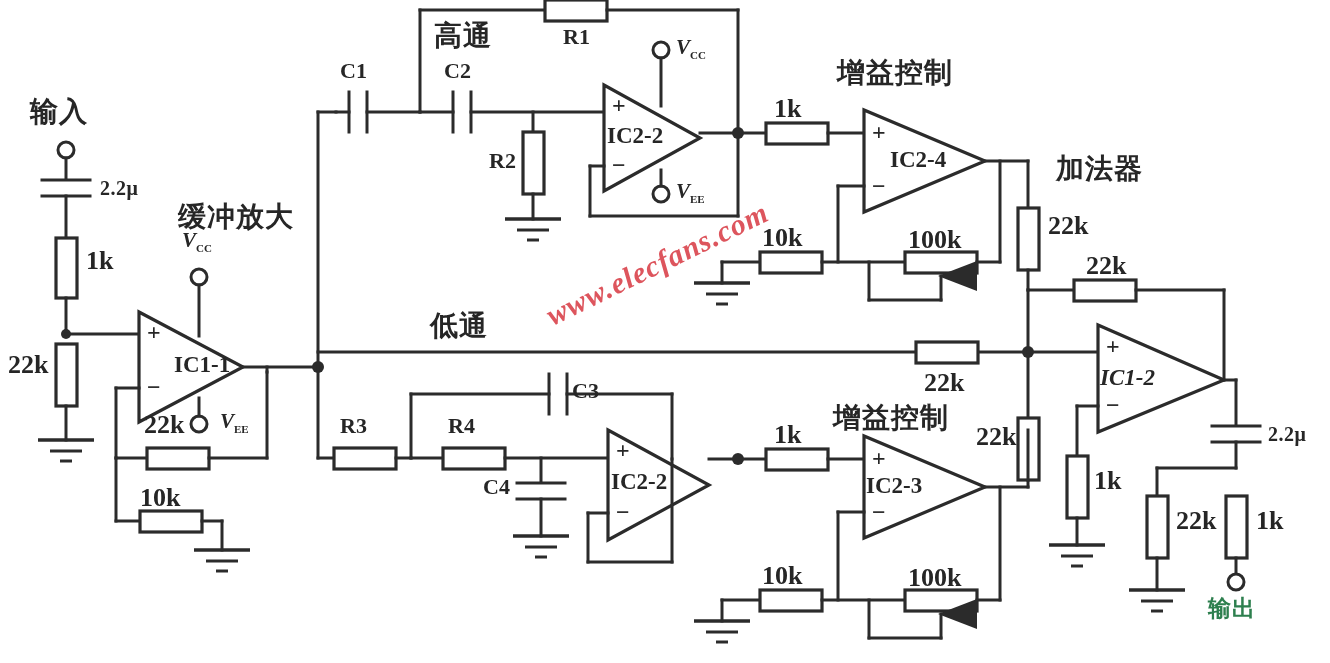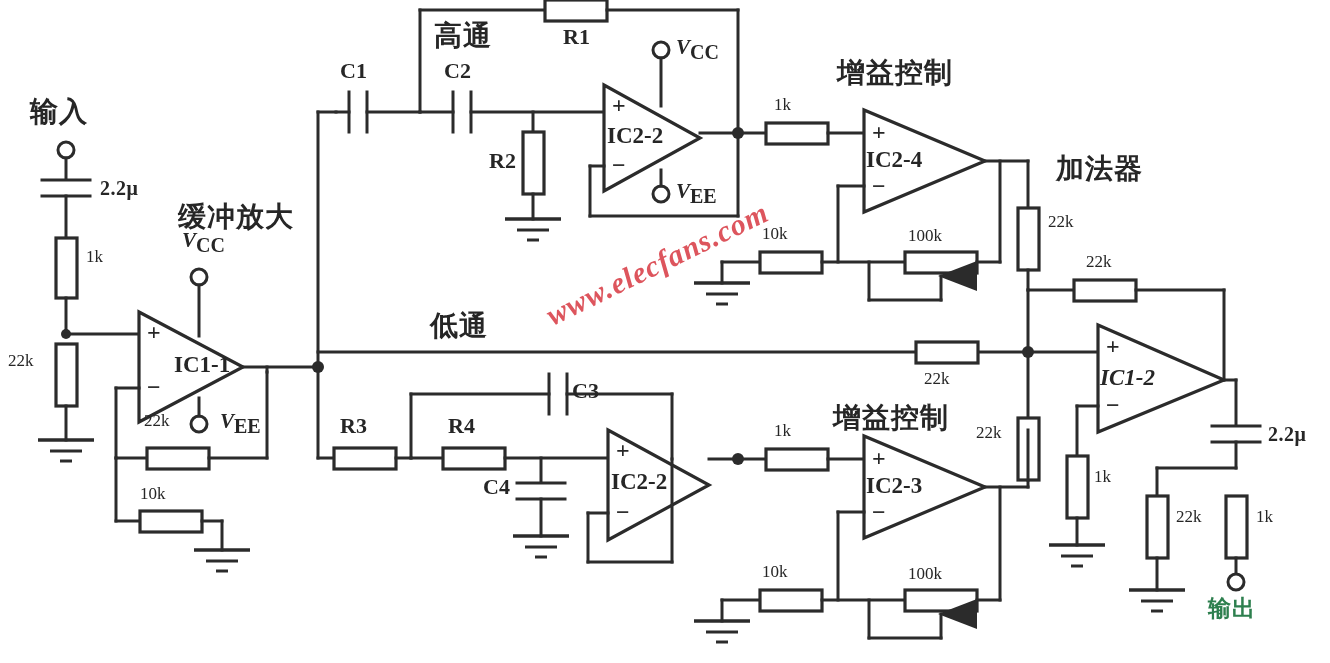--- a/index.html
+++ b/index.html
@@ -6,26 +6,26 @@
   html,body{margin:0;padding:0;background:#ffffff;}
   body{
     font-family:"Liberation Serif", serif;
     width:1330px;height:663px;overflow:hidden;position:relative;
   }
   #sheet{position:relative;width:1330px;height:663px;background:#fff;}
   svg#schematic{position:absolute;left:0;top:0;width:1330px;height:663px;}
 
   .lbl{position:absolute;white-space:nowrap;color:#262626;
        font-family:"Liberation Serif", serif;line-height:1;}
-  .val{font-size:17px;font-weight:normal;}
+  .val{font-size:26px;font-weight:bold;}
   .ref{font-size:22px;font-weight:bold;}
   .cn{font-family:"DejaVu Sans", sans-serif;font-size:28px;font-weight:bold;letter-spacing:1px;}
   .icname{font-size:23px;font-weight:bold;letter-spacing:0px;}
   .rail{font-size:21px;font-style:italic;font-weight:bold;}
-  .rail sub{font-style:normal;font-size:20px;font-weight:bold;}
+  .rail sub{font-style:normal;font-size:11px;font-weight:bold;}
   .pm{font-size:24px;font-weight:bold;}
   .cap-val{font-size:20px;font-weight:bold;letter-spacing:0.5px;}
   .out-cn{font-family:"DejaVu Sans", sans-serif;font-size:23px;font-weight:bold;letter-spacing:1px;}
   .out-cn .g1{color:#2d7f4e;}
 
   #watermark{
     position:absolute;left:548px;top:300px;
     transform:rotate(-26deg);transform-origin:left center;
     color:#d6303a;opacity:.82;
     font-family:"Liberation Serif", serif;
@@ -341,21 +341,21 @@
   <div class="lbl rail" style="left:676px;top:37px;"><span>V</span><sub>CC</sub></div>
   <div class="lbl rail" style="left:676px;top:181px;"><span>V</span><sub>EE</sub></div>
   <div class="lbl pm" style="left:612px;top:93px;">+</div>
   <div class="lbl icname" style="left:607px;top:124px;">IC2-2</div>
   <div class="lbl pm" style="left:612px;top:153px;">−</div>
 
   <div class="lbl val" style="left:774px;top:96px;">1k</div>
 
   <div class="lbl cn" style="left:837px;top:59px;">增益控制</div>
   <div class="lbl pm" style="left:872px;top:120px;">+</div>
-  <div class="lbl icname" style="left:866px;top:148px;">IC2-4</div>
+  <div class="lbl icname" style="left:866px;top:148px;padding-left:24px;">IC2-4</div>
   <div class="lbl pm" style="left:872px;top:174px;">−</div>
   <div class="lbl val" style="left:762px;top:225px;">10k</div>
   <div class="lbl val" style="left:908px;top:227px;">100k</div>
 
   <div class="lbl cn" style="left:430px;top:312px;">低通</div>
   <div class="lbl ref" style="left:340px;top:415px;">R3</div>
   <div class="lbl ref" style="left:448px;top:415px;">R4</div>
   <div class="lbl ref" style="left:572px;top:380px;">C3</div>
   <div class="lbl ref" style="left:483px;top:476px;">C4</div>
 

